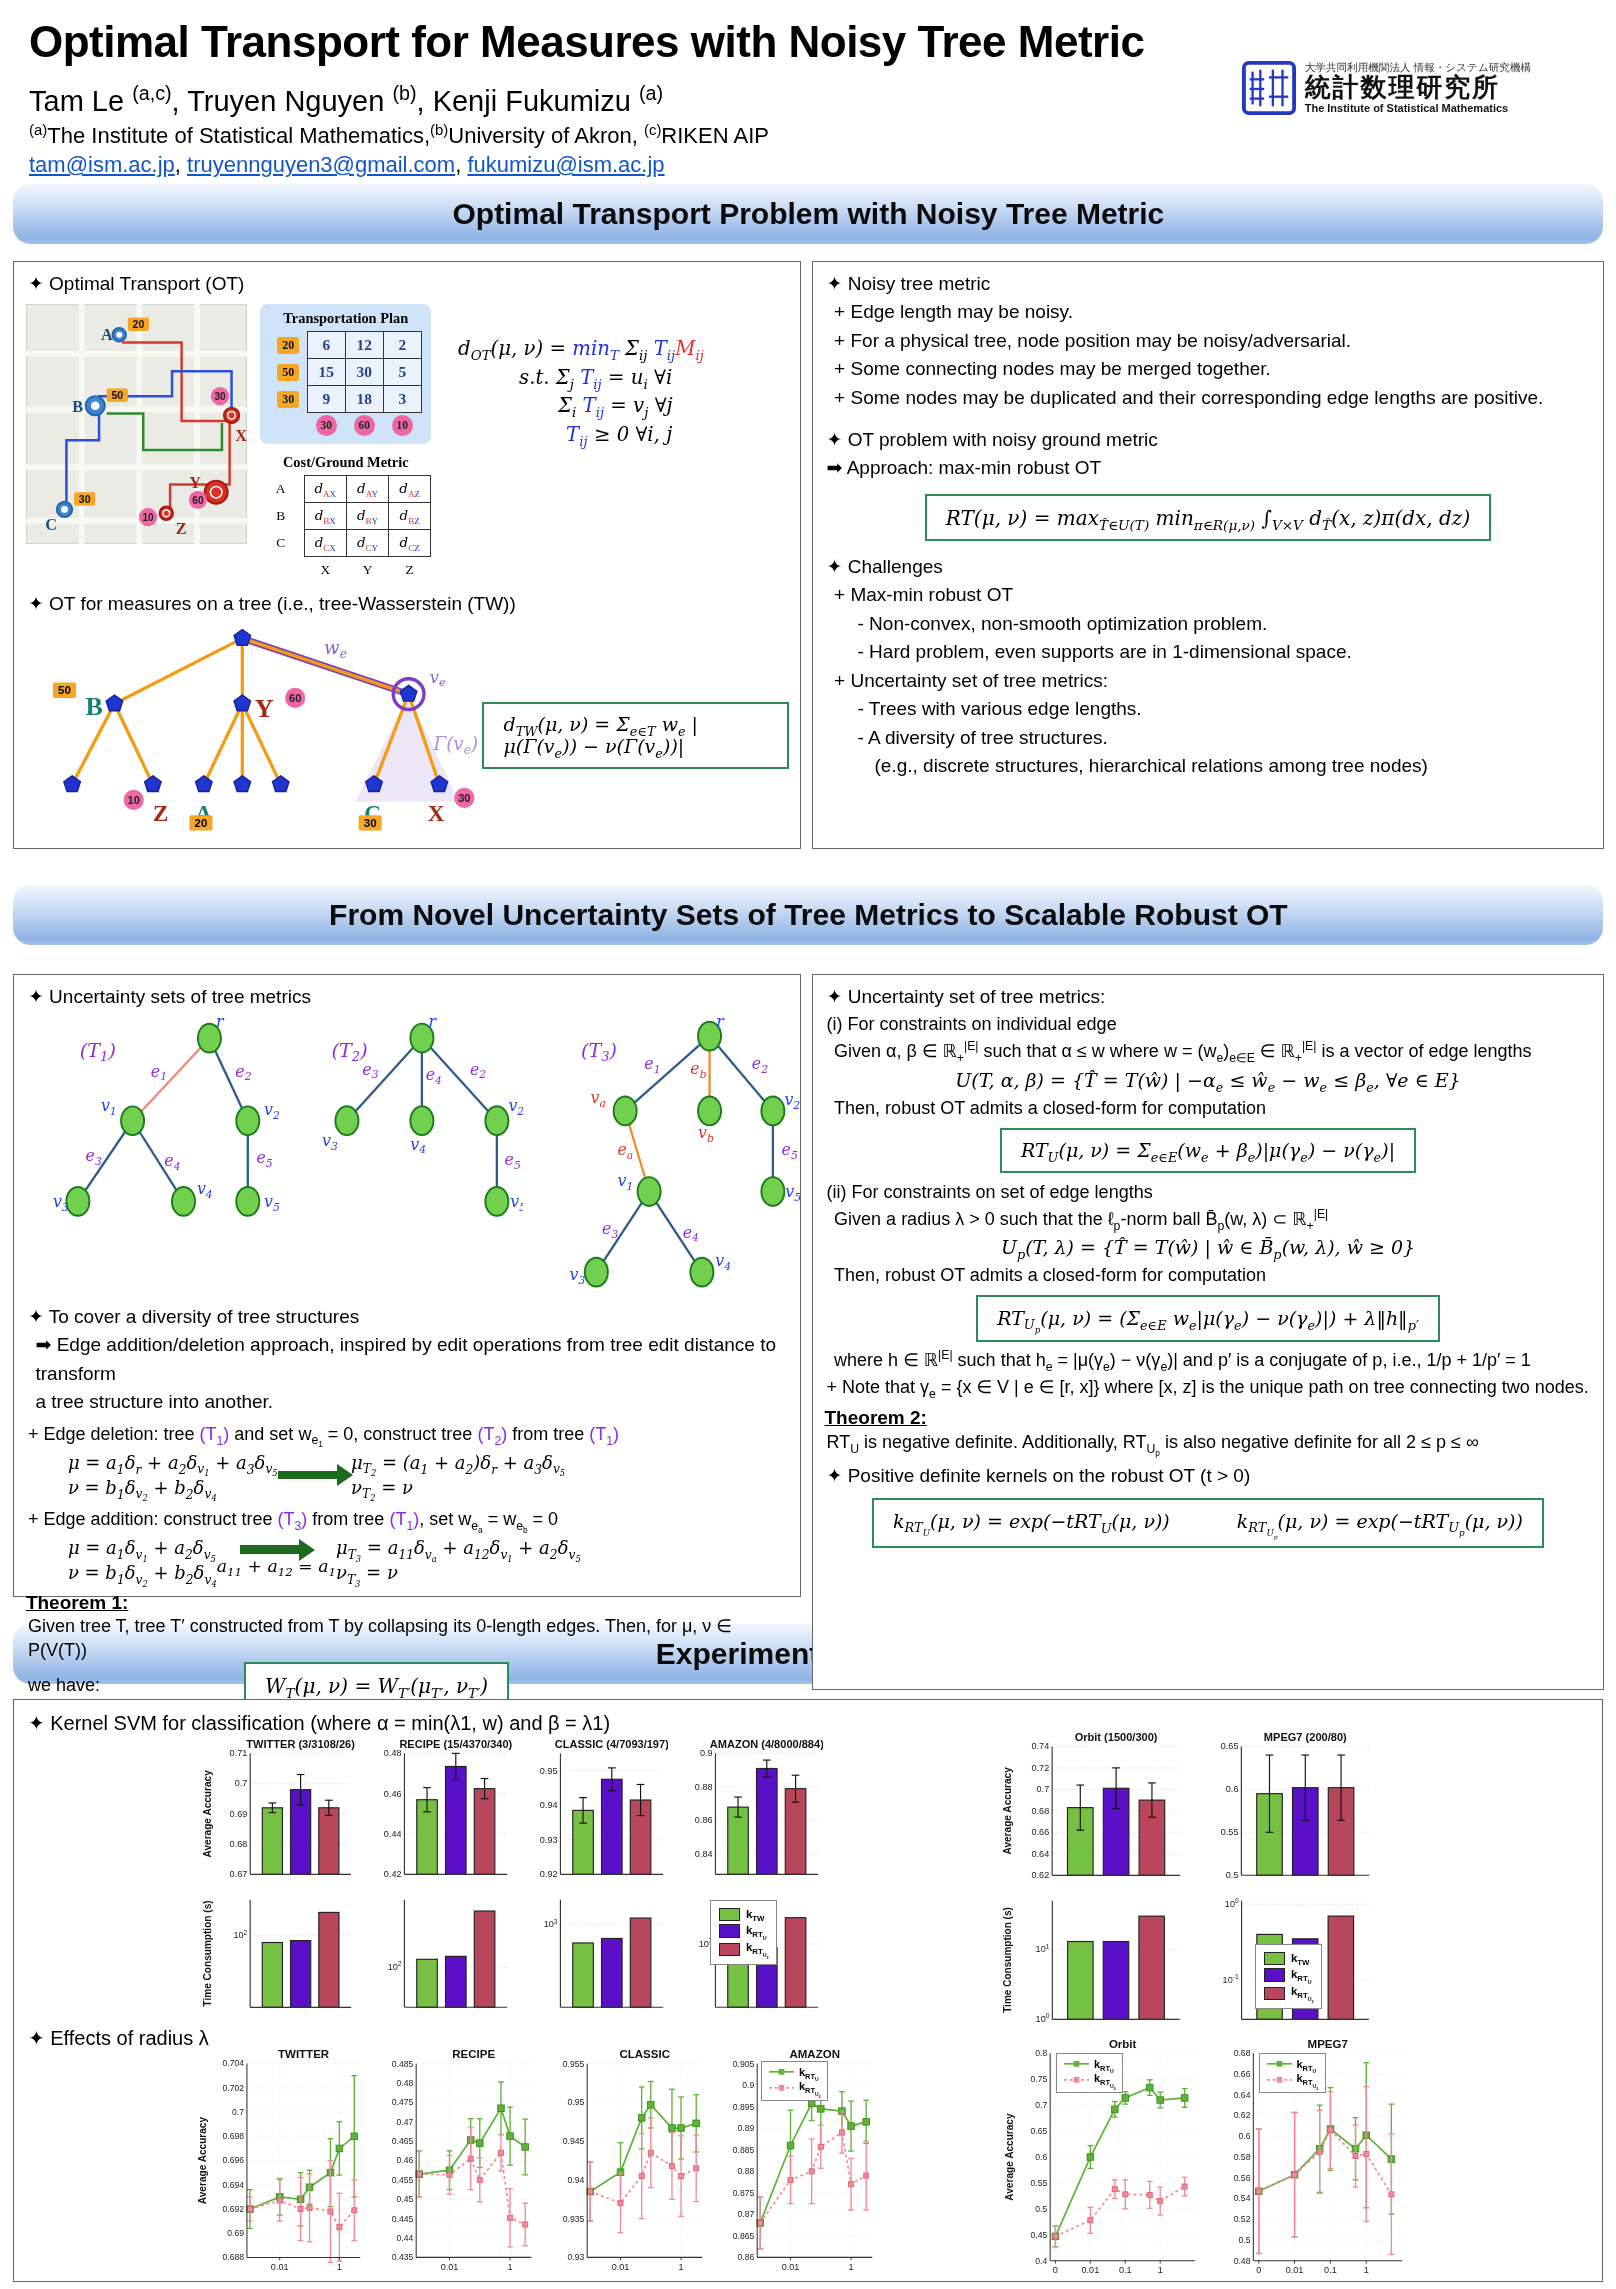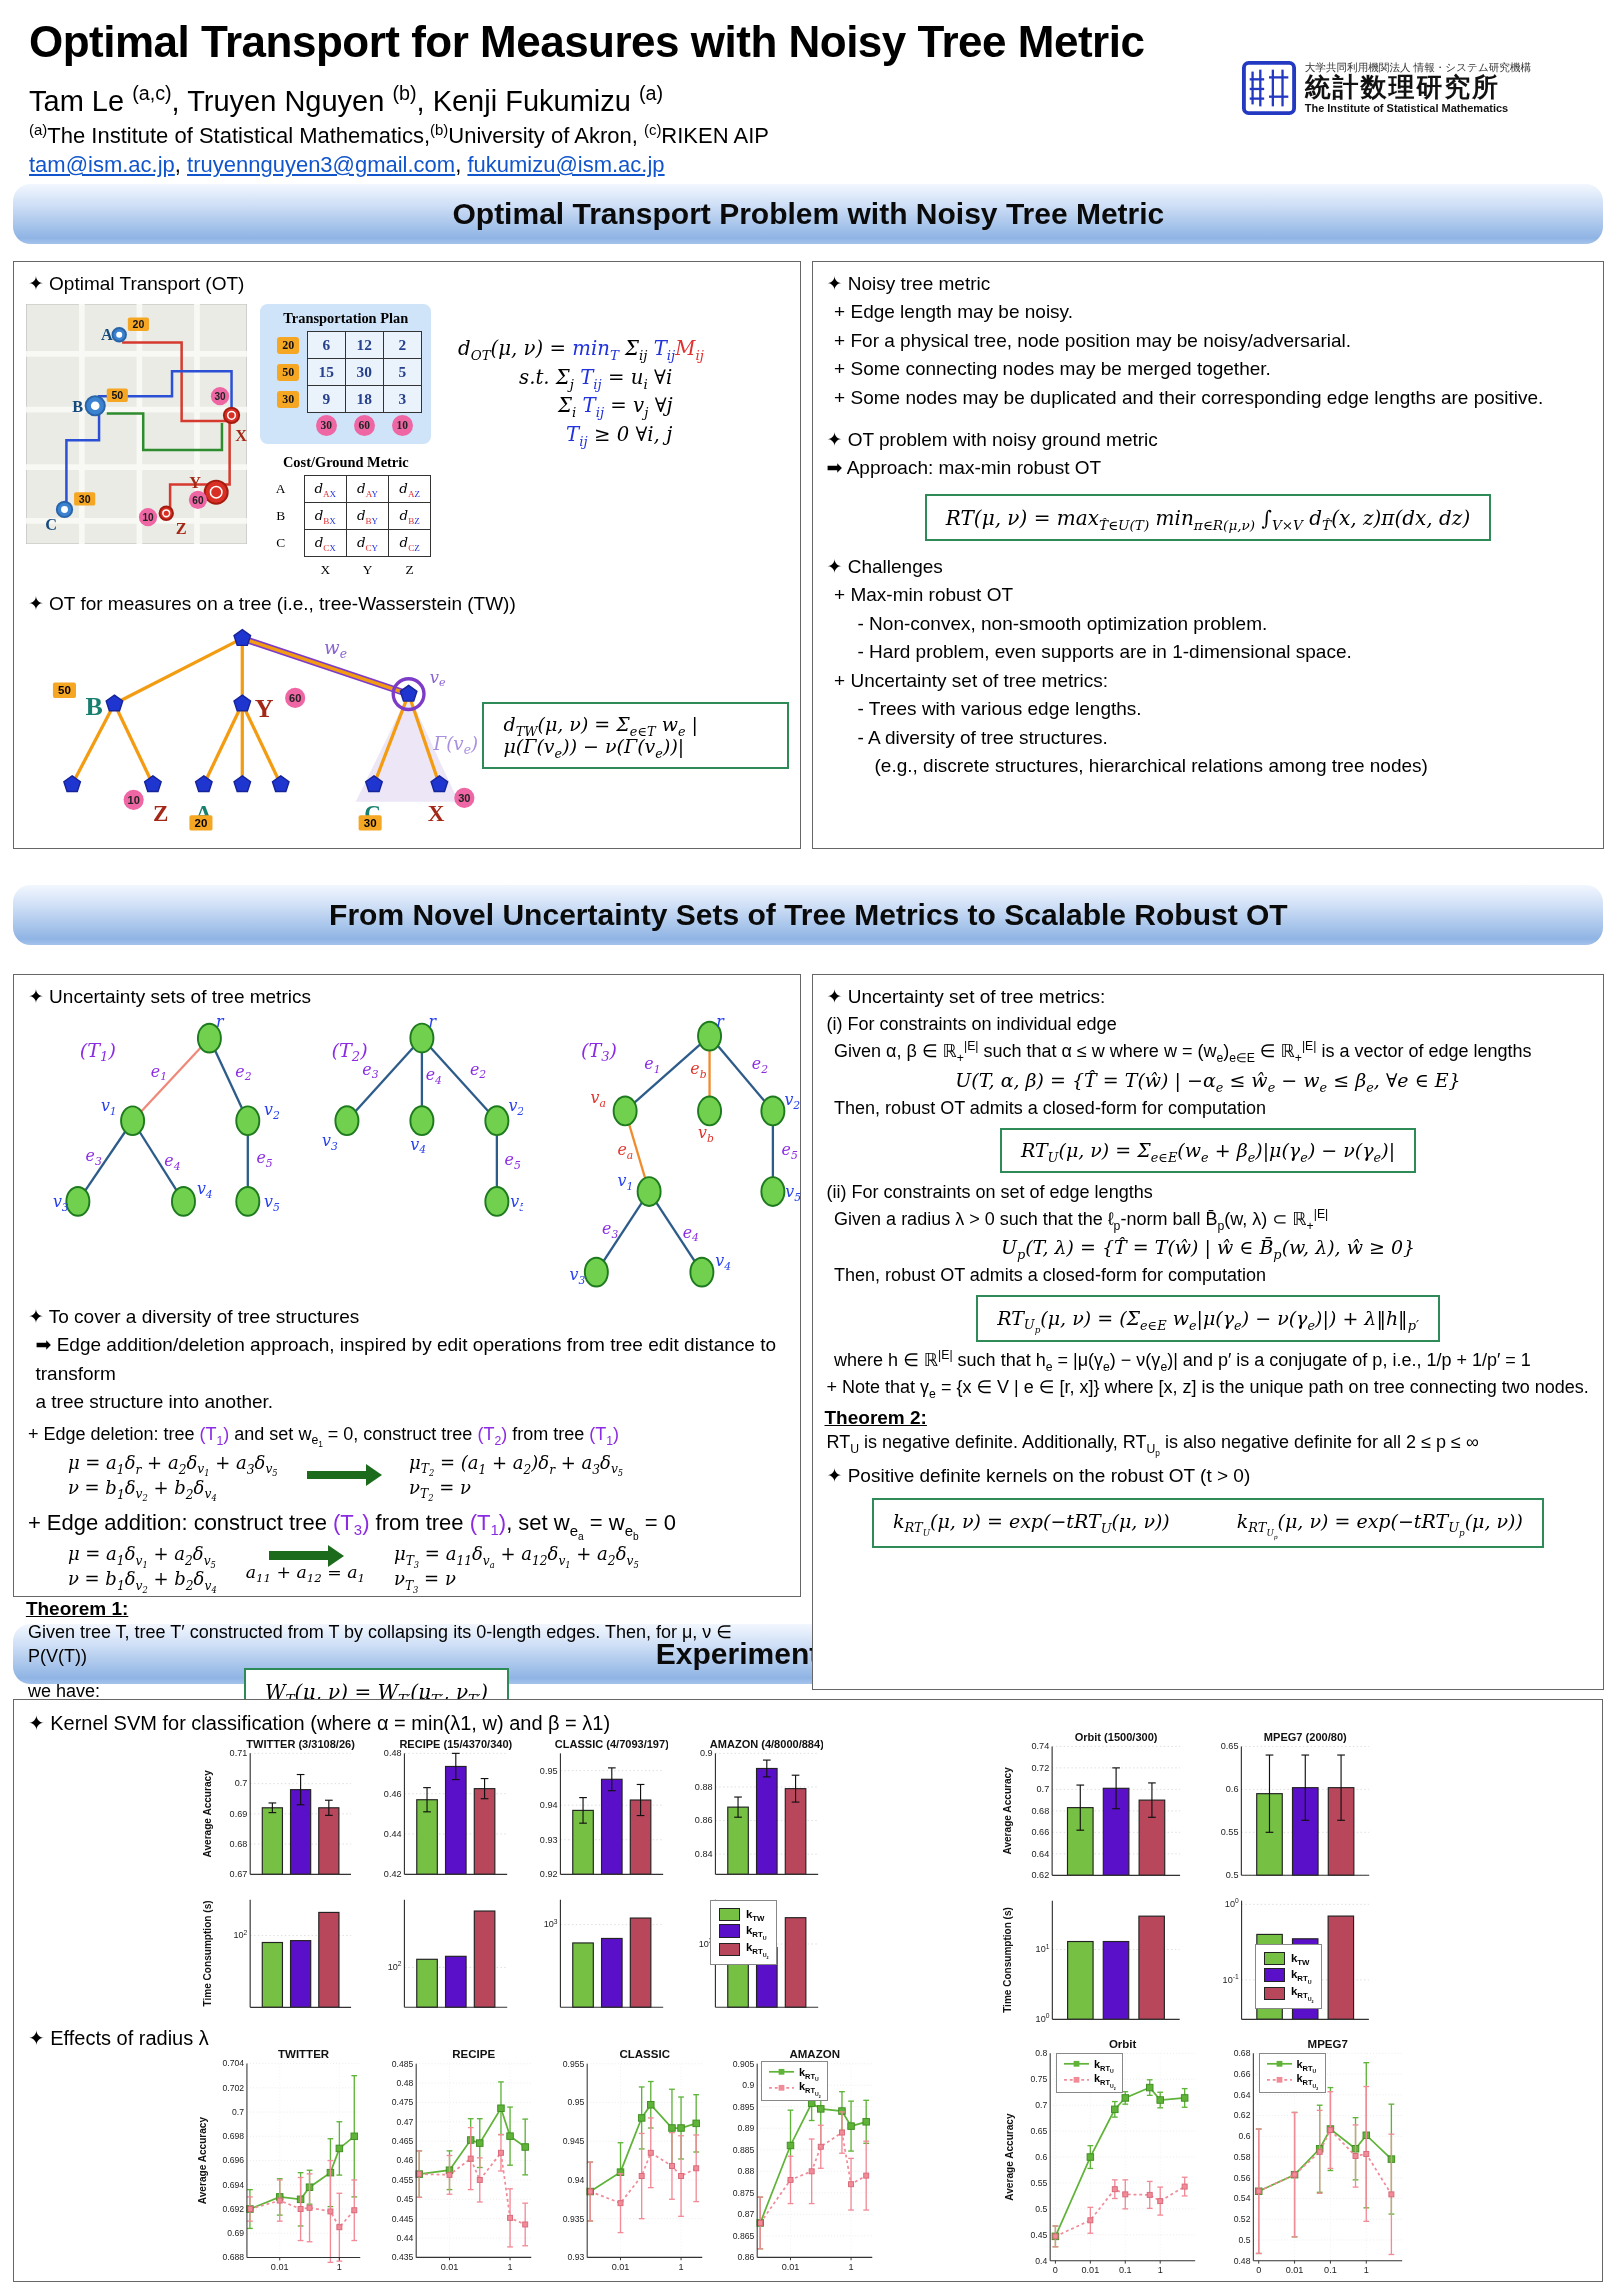--- a/index.html
+++ b/index.html
@@ -46,21 +46,21 @@
   .mini-title{font-family:"Liberation Serif",serif;font-weight:bold;font-size:14.4px;text-align:center;margin-bottom:3.8px;}
   table.grid{border-collapse:collapse;margin:0 auto;}
   table.grid td{border:1.5px solid #333;width:35px;height:24px;text-align:center;
      font-family:"Liberation Serif",serif;font-weight:bold;font-size:15.4px;color:#27408b;background:#eaf3fc;}
   .badge-o{display:inline-block;background:#f5a623;color:#111;font-weight:bold;font-size:12px;padding:1px 4.8px;border-radius:2.9px;}
   .badge-p{display:inline-block;background:#ee66a4;color:#222;font-weight:bold;font-size:11.5px;width:21px;height:21px;line-height:21px;border-radius:50%;text-align:center;}
   table.cost td{background:#fff;color:#000;font-weight:normal;font-size:13.4px;width:40px;}
   .cost-row-label{font-family:"Liberation Serif",serif;font-weight:bold;color:#178070;font-size:16.3px;padding-right:3.8px;}
   .cost-col-label{font-family:"Liberation Serif",serif;font-weight:bold;color:#a42818;font-size:16.3px;}
   .otline{font-size:19.7px;margin:5.8px 0;}
-  .eqrow{display:flex;align-items:center;gap:29px;margin:3.8px 0 7.7px 42px;}
+  .eqrow{display:flex;align-items:center;margin:3.8px 0 7.7px 42px;}
   .eqcol{display:flex;flex-direction:column;gap:2.9px;font-size:18px;}
   .garrow{width:60px;height:8.6px;background:#1c6b1c;position:relative;margin-right:13.4px;}
   .garrow::after{content:"";position:absolute;right:-15.4px;top:-6.7px;border-left:16.3px solid #1c6b1c;border-top:11px solid transparent;border-bottom:11px solid transparent;}
   .amid{display:flex;flex-direction:column;align-items:center;gap:1.9px;font-size:17.3px;}
   .thm-title{font-weight:bold;text-decoration:underline;font-size:19px;margin-top:5.8px;}
   .treesrow{display:flex;gap:25px;align-items:flex-start;margin:3.8px 0 0 25px;}
   
   .chart-col{display:flex;flex-direction:column;gap:5.8px;}
   .chart{position:relative;}
   .mini-legend{position:absolute;background:#fff;border:1.4px solid #888;padding:3.8px 6.7px;z-index:6;}
@@ -415,21 +415,21 @@
     <div class="eqcol math">
       <div>μ = a<sub>1</sub>δ<sub>r</sub> + a<sub>2</sub>δ<sub>v<sub>1</sub></sub> + a<sub>3</sub>δ<sub>v<sub>5</sub></sub></div>
       <div>ν = b<sub>1</sub>δ<sub>v<sub>2</sub></sub> + b<sub>2</sub>δ<sub>v<sub>4</sub></sub></div>
     </div>
     <div class="garrow"></div>
     <div class="eqcol math">
       <div>μ<sub>T<sub>2</sub></sub> = (a<sub>1</sub> + a<sub>2</sub>)δ<sub>r</sub> + a<sub>3</sub>δ<sub>v<sub>5</sub></sub></div>
       <div>ν<sub>T<sub>2</sub></sub> = ν</div>
     </div>
   </div>
-  <div class="pline i0" style="font-size:22px;">+ Edge addition: construct tree <span class="m-p">(T<sub>3</sub>)</span> from tree <span class="m-p">(T<sub>1</sub>)</span>, set w<sub>e<sub>a</sub></sub> = w<sub>e<sub>b</sub></sub> = 0</div>
+  <div class="pline i0" style="font-size:18px;">+ Edge addition: construct tree <span class="m-p">(T<sub>3</sub>)</span> from tree <span class="m-p">(T<sub>1</sub>)</span>, set w<sub>e<sub>a</sub></sub> = w<sub>e<sub>b</sub></sub> = 0</div>
   <div class="eqrow">
     <div class="eqcol math">
       <div>μ = a<sub>1</sub>δ<sub>v<sub>1</sub></sub> + a<sub>2</sub>δ<sub>v<sub>5</sub></sub></div>
       <div>ν = b<sub>1</sub>δ<sub>v<sub>2</sub></sub> + b<sub>2</sub>δ<sub>v<sub>4</sub></sub></div>
     </div>
     <div class="amid">
       <div class="garrow"></div>
       <div class="math">a<sub>11</sub> + a<sub>12</sub> = a<sub>1</sub></div>
     </div>
     <div class="eqcol math">

